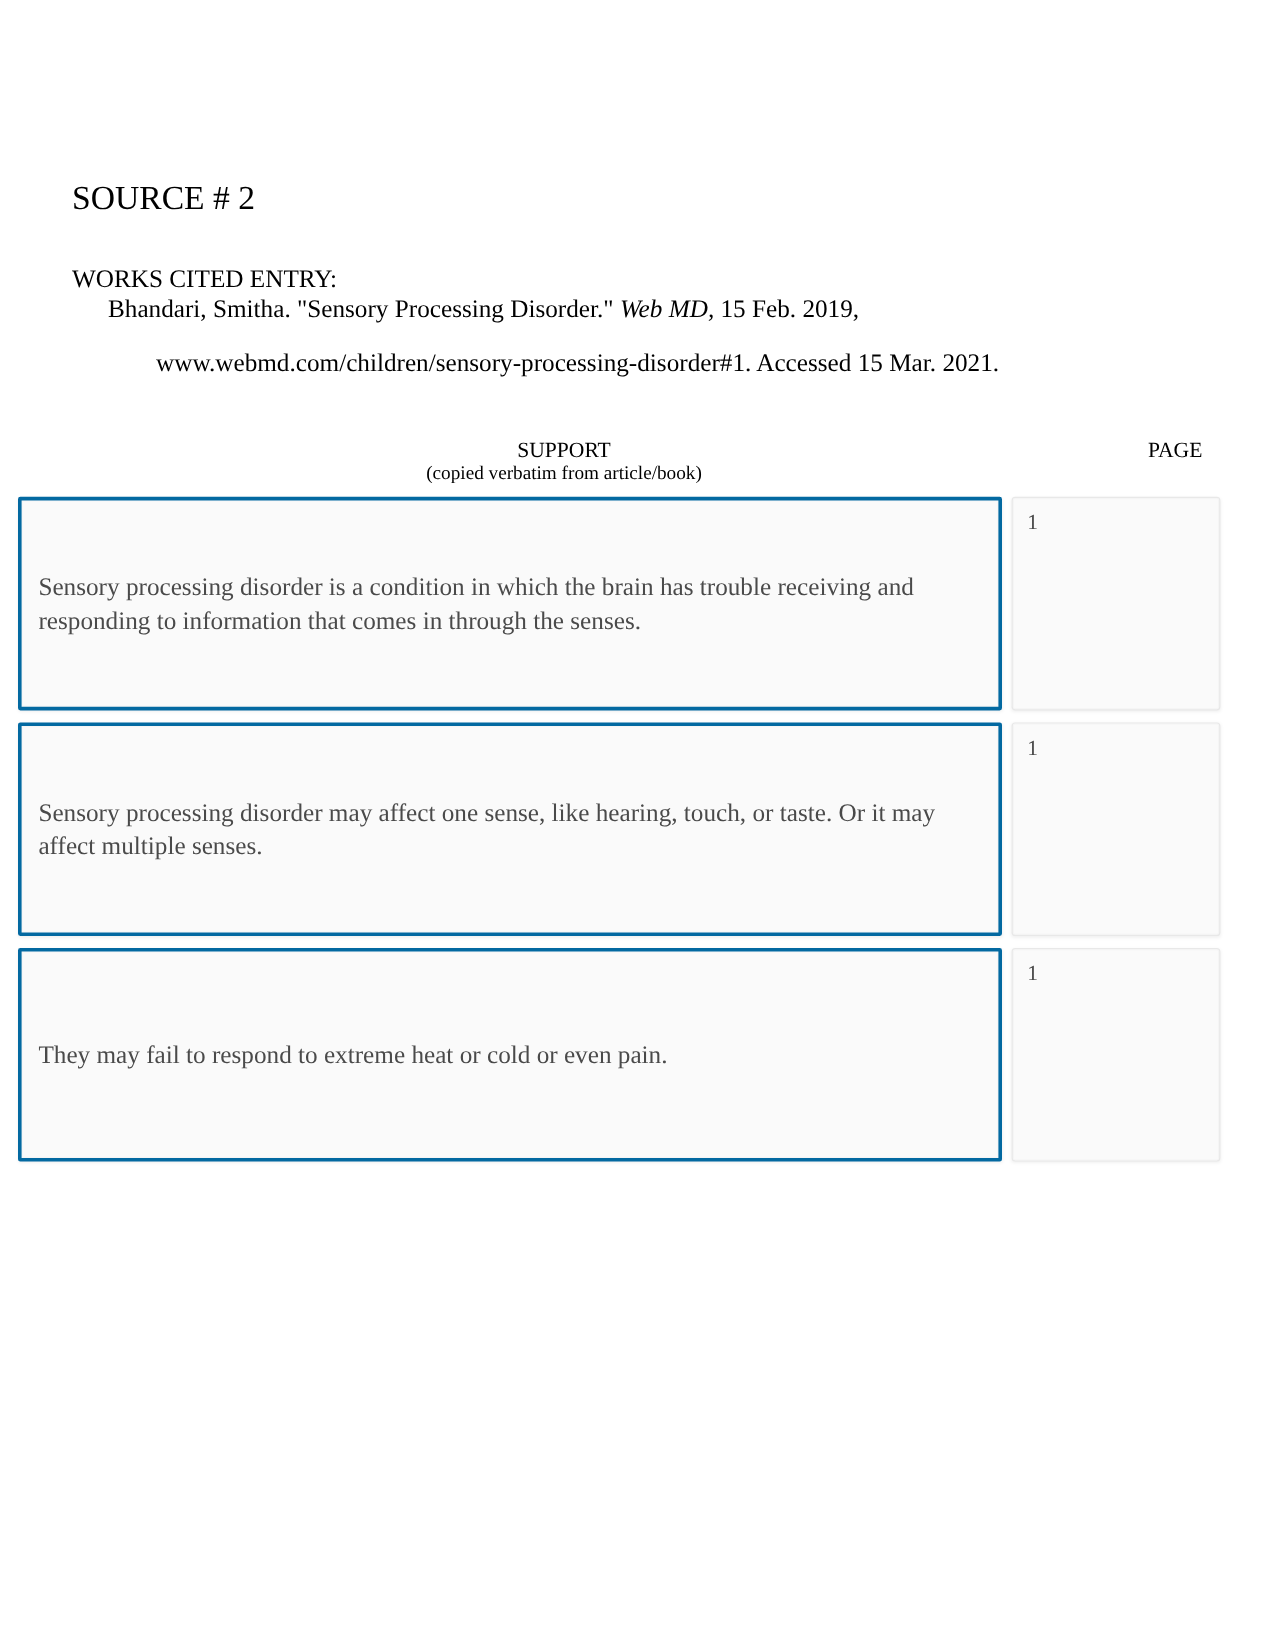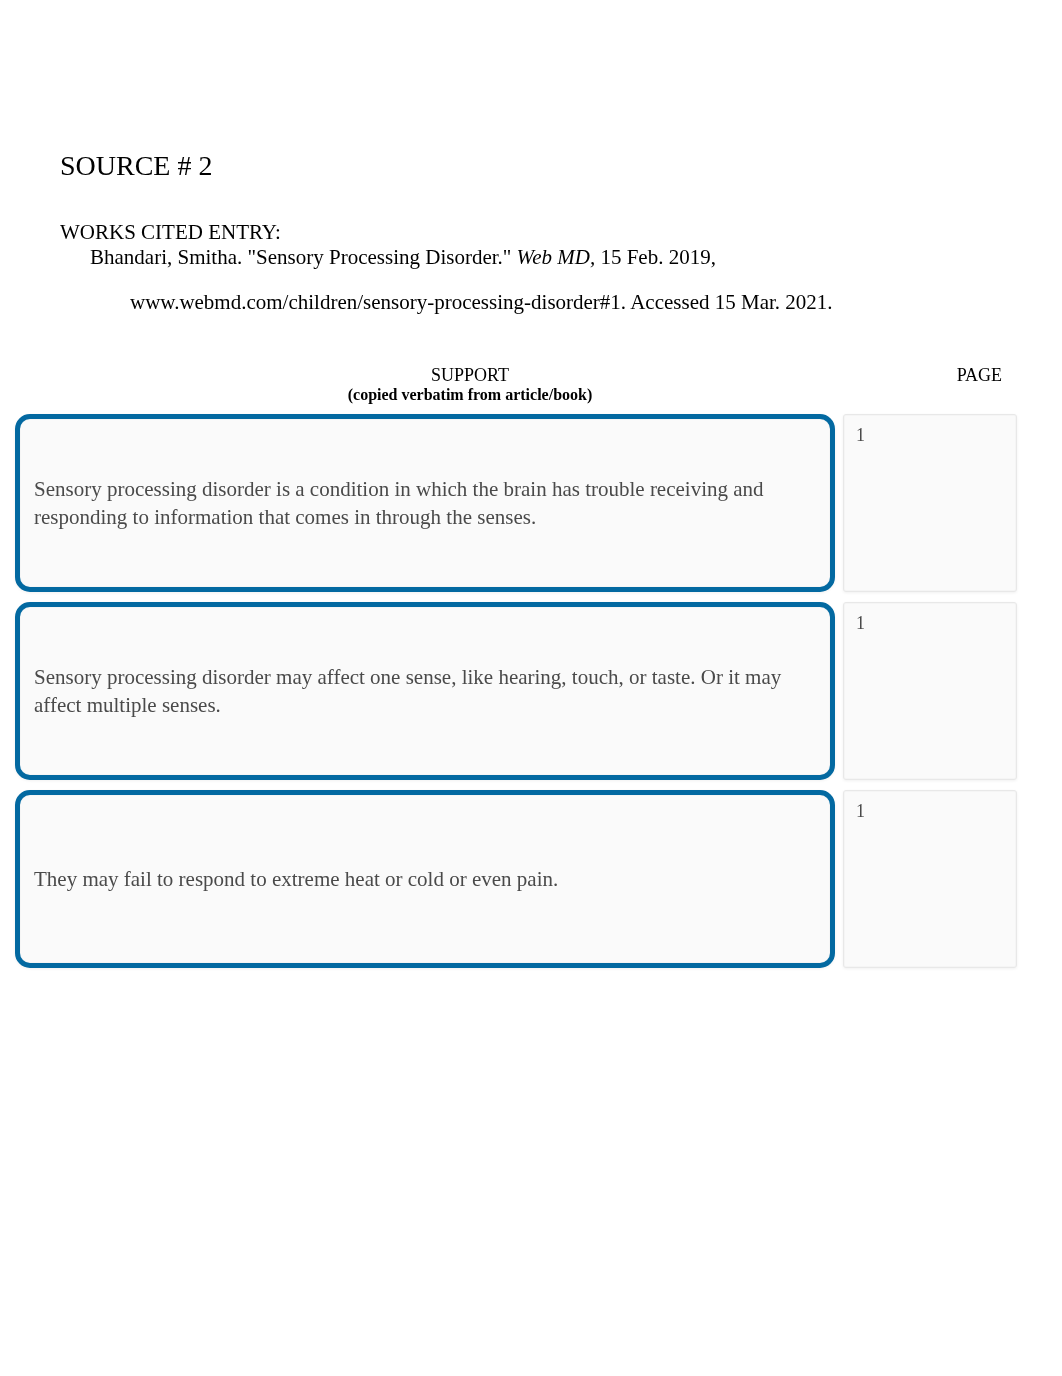--- a/index.html
+++ b/index.html
@@ -41,42 +41,41 @@
       margin-bottom: 10px;
       gap: 36px;
     }
     .support-header {
       flex: 0 0 820px;
       text-align: center;
       font-size: 18px;
     }
     .support-subheader {
       font-size: 16px;
-      font-weight: bold;
     }
     .page-header {
       flex: 1;
       text-align: right;
       font-size: 18px;
       padding-left: 32px;
     }
     .table-wrapper {
       margin-left: -45px;
       width: calc(100% + 60px);
     }
     .table-row {
       display: flex;
       width: 100%;
       margin-bottom: 10px;
     }
     .support-cell {
       flex: 0 0 820px;
       background: #fafafa;
-      border: 5px solid #0369a1;
-      border-radius: 15px;
+      border: 3px solid #0369a1;
+      border-radius: 2px;
       box-shadow: 0 1px 3px rgba(0,0,0,0.06), inset 0 0 0 1px rgba(0,0,0,0.02);
       padding: 12px 14px;
       min-height: 178px;
       display: flex;
       align-items: center;
       font-size: 21px;
       color: #4a4a4a;
       line-height: 1.35;
       margin-right: 8px;
     }

